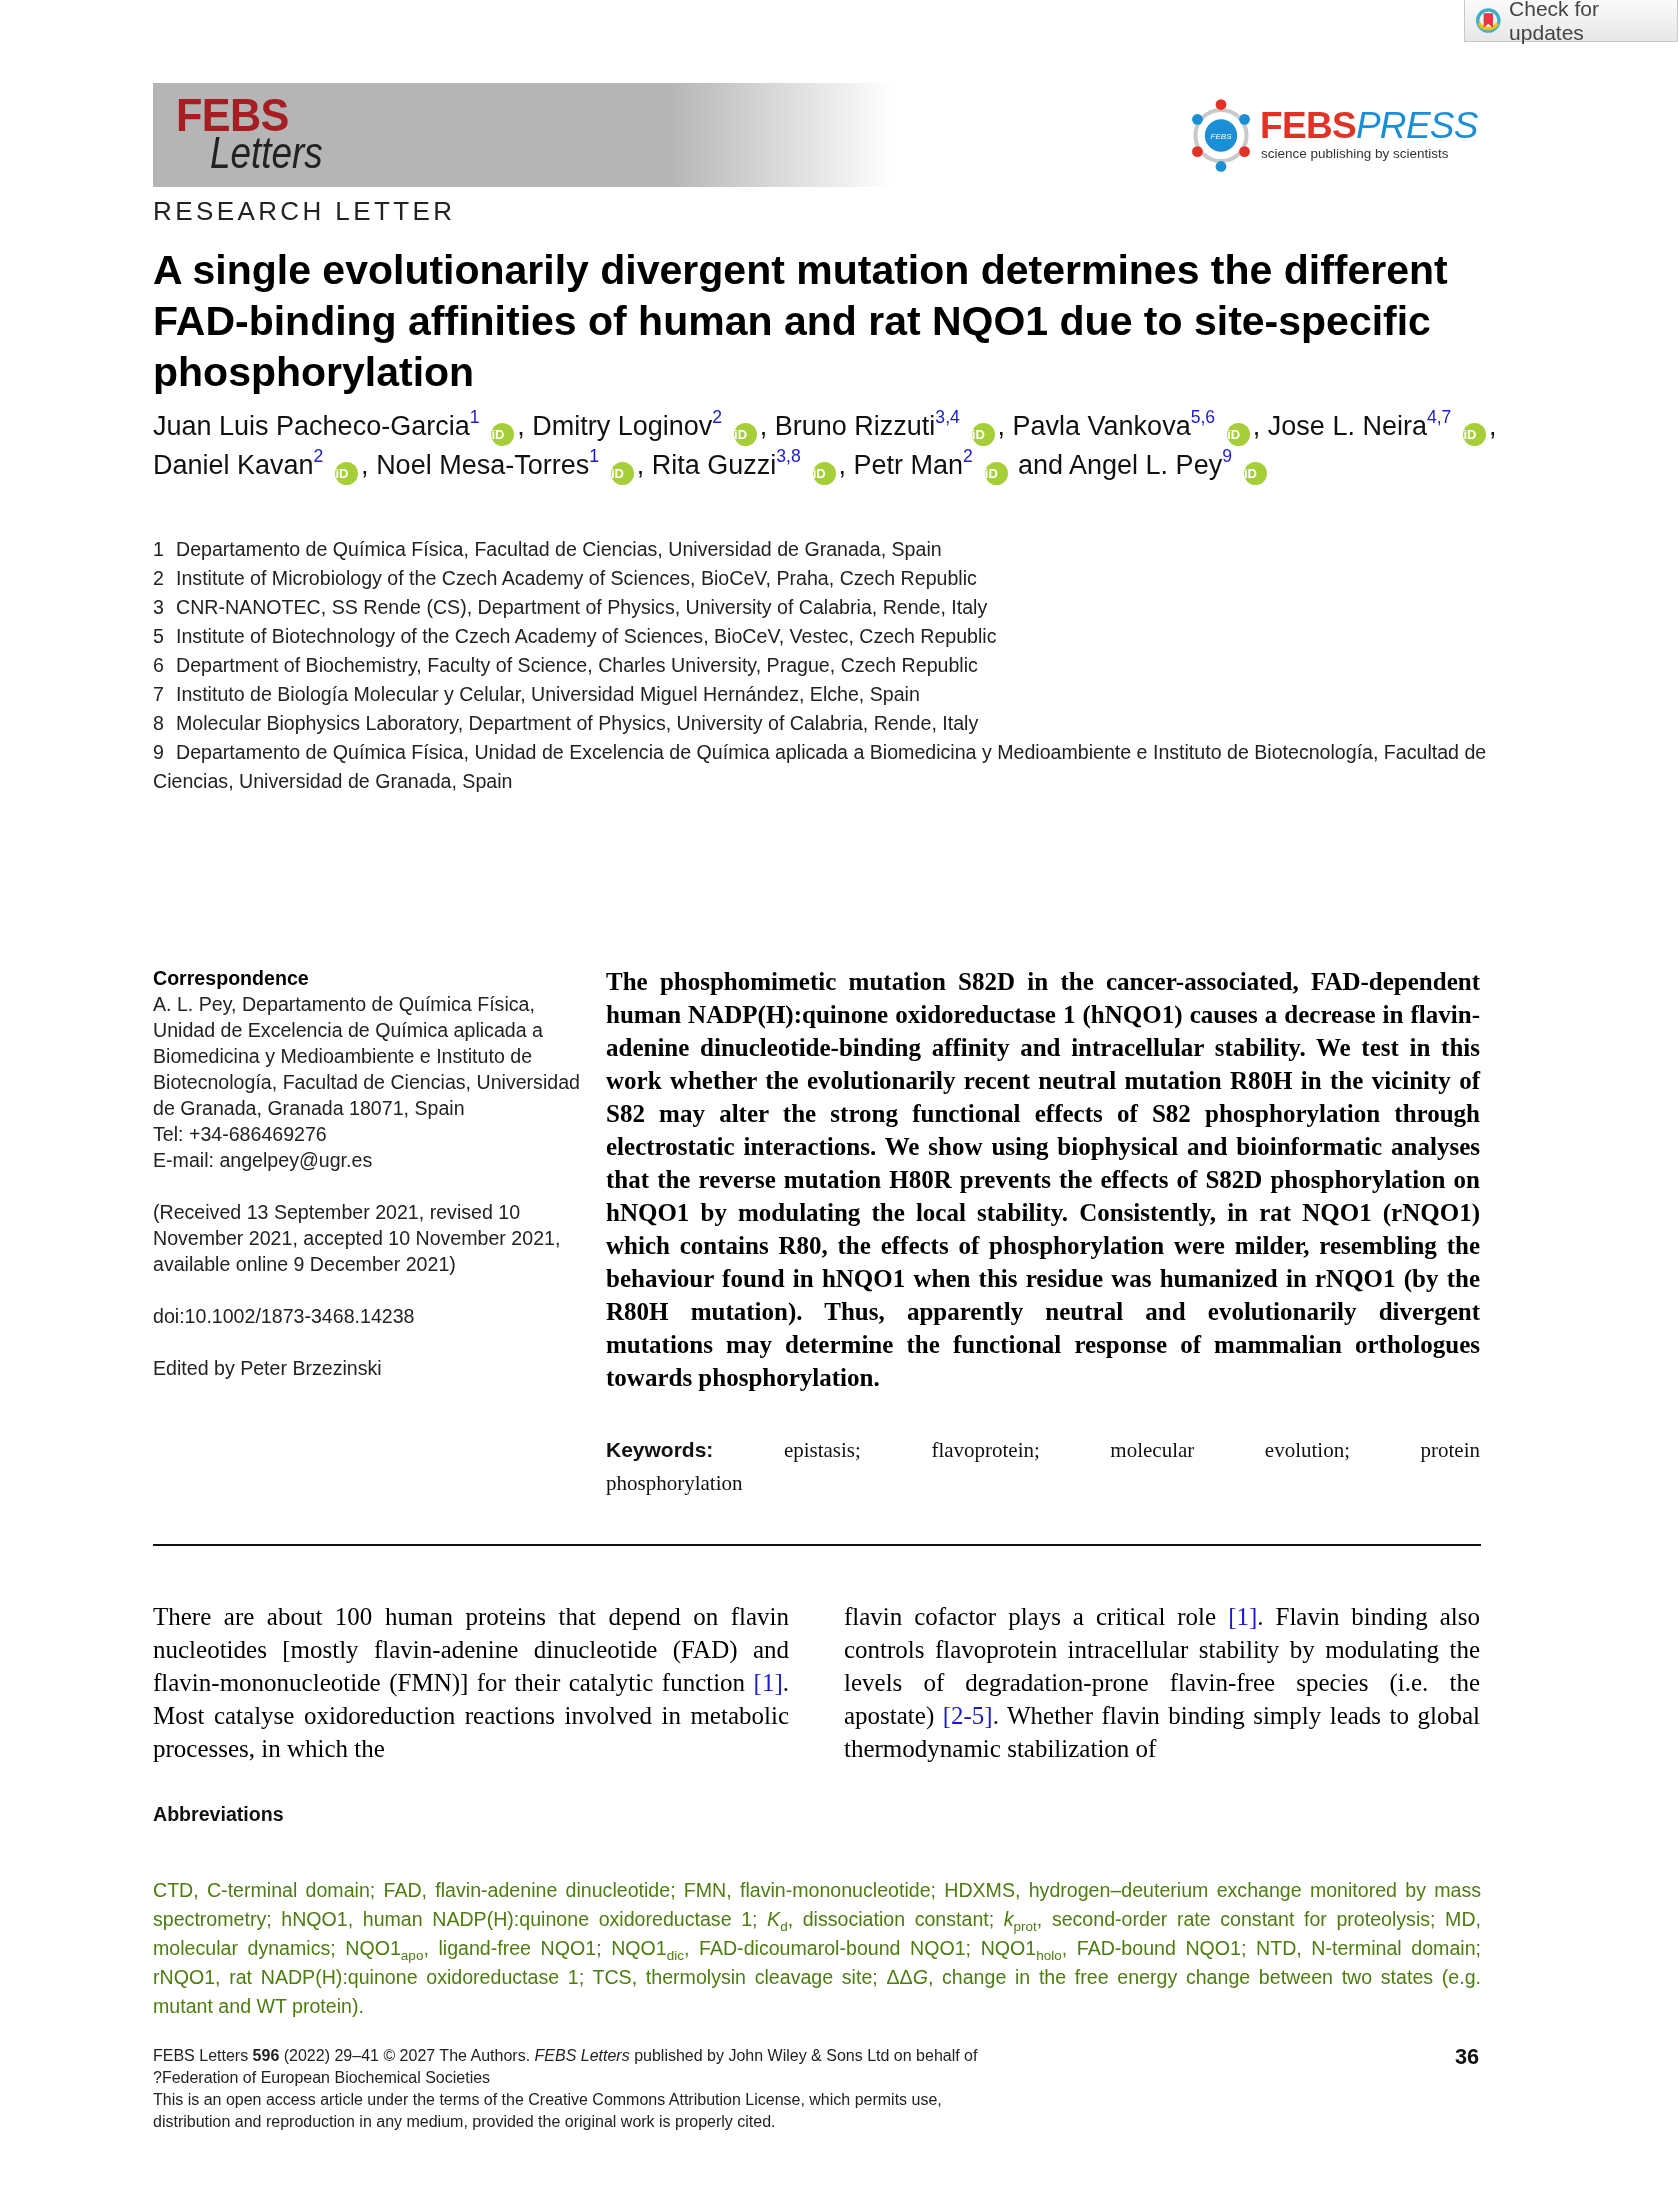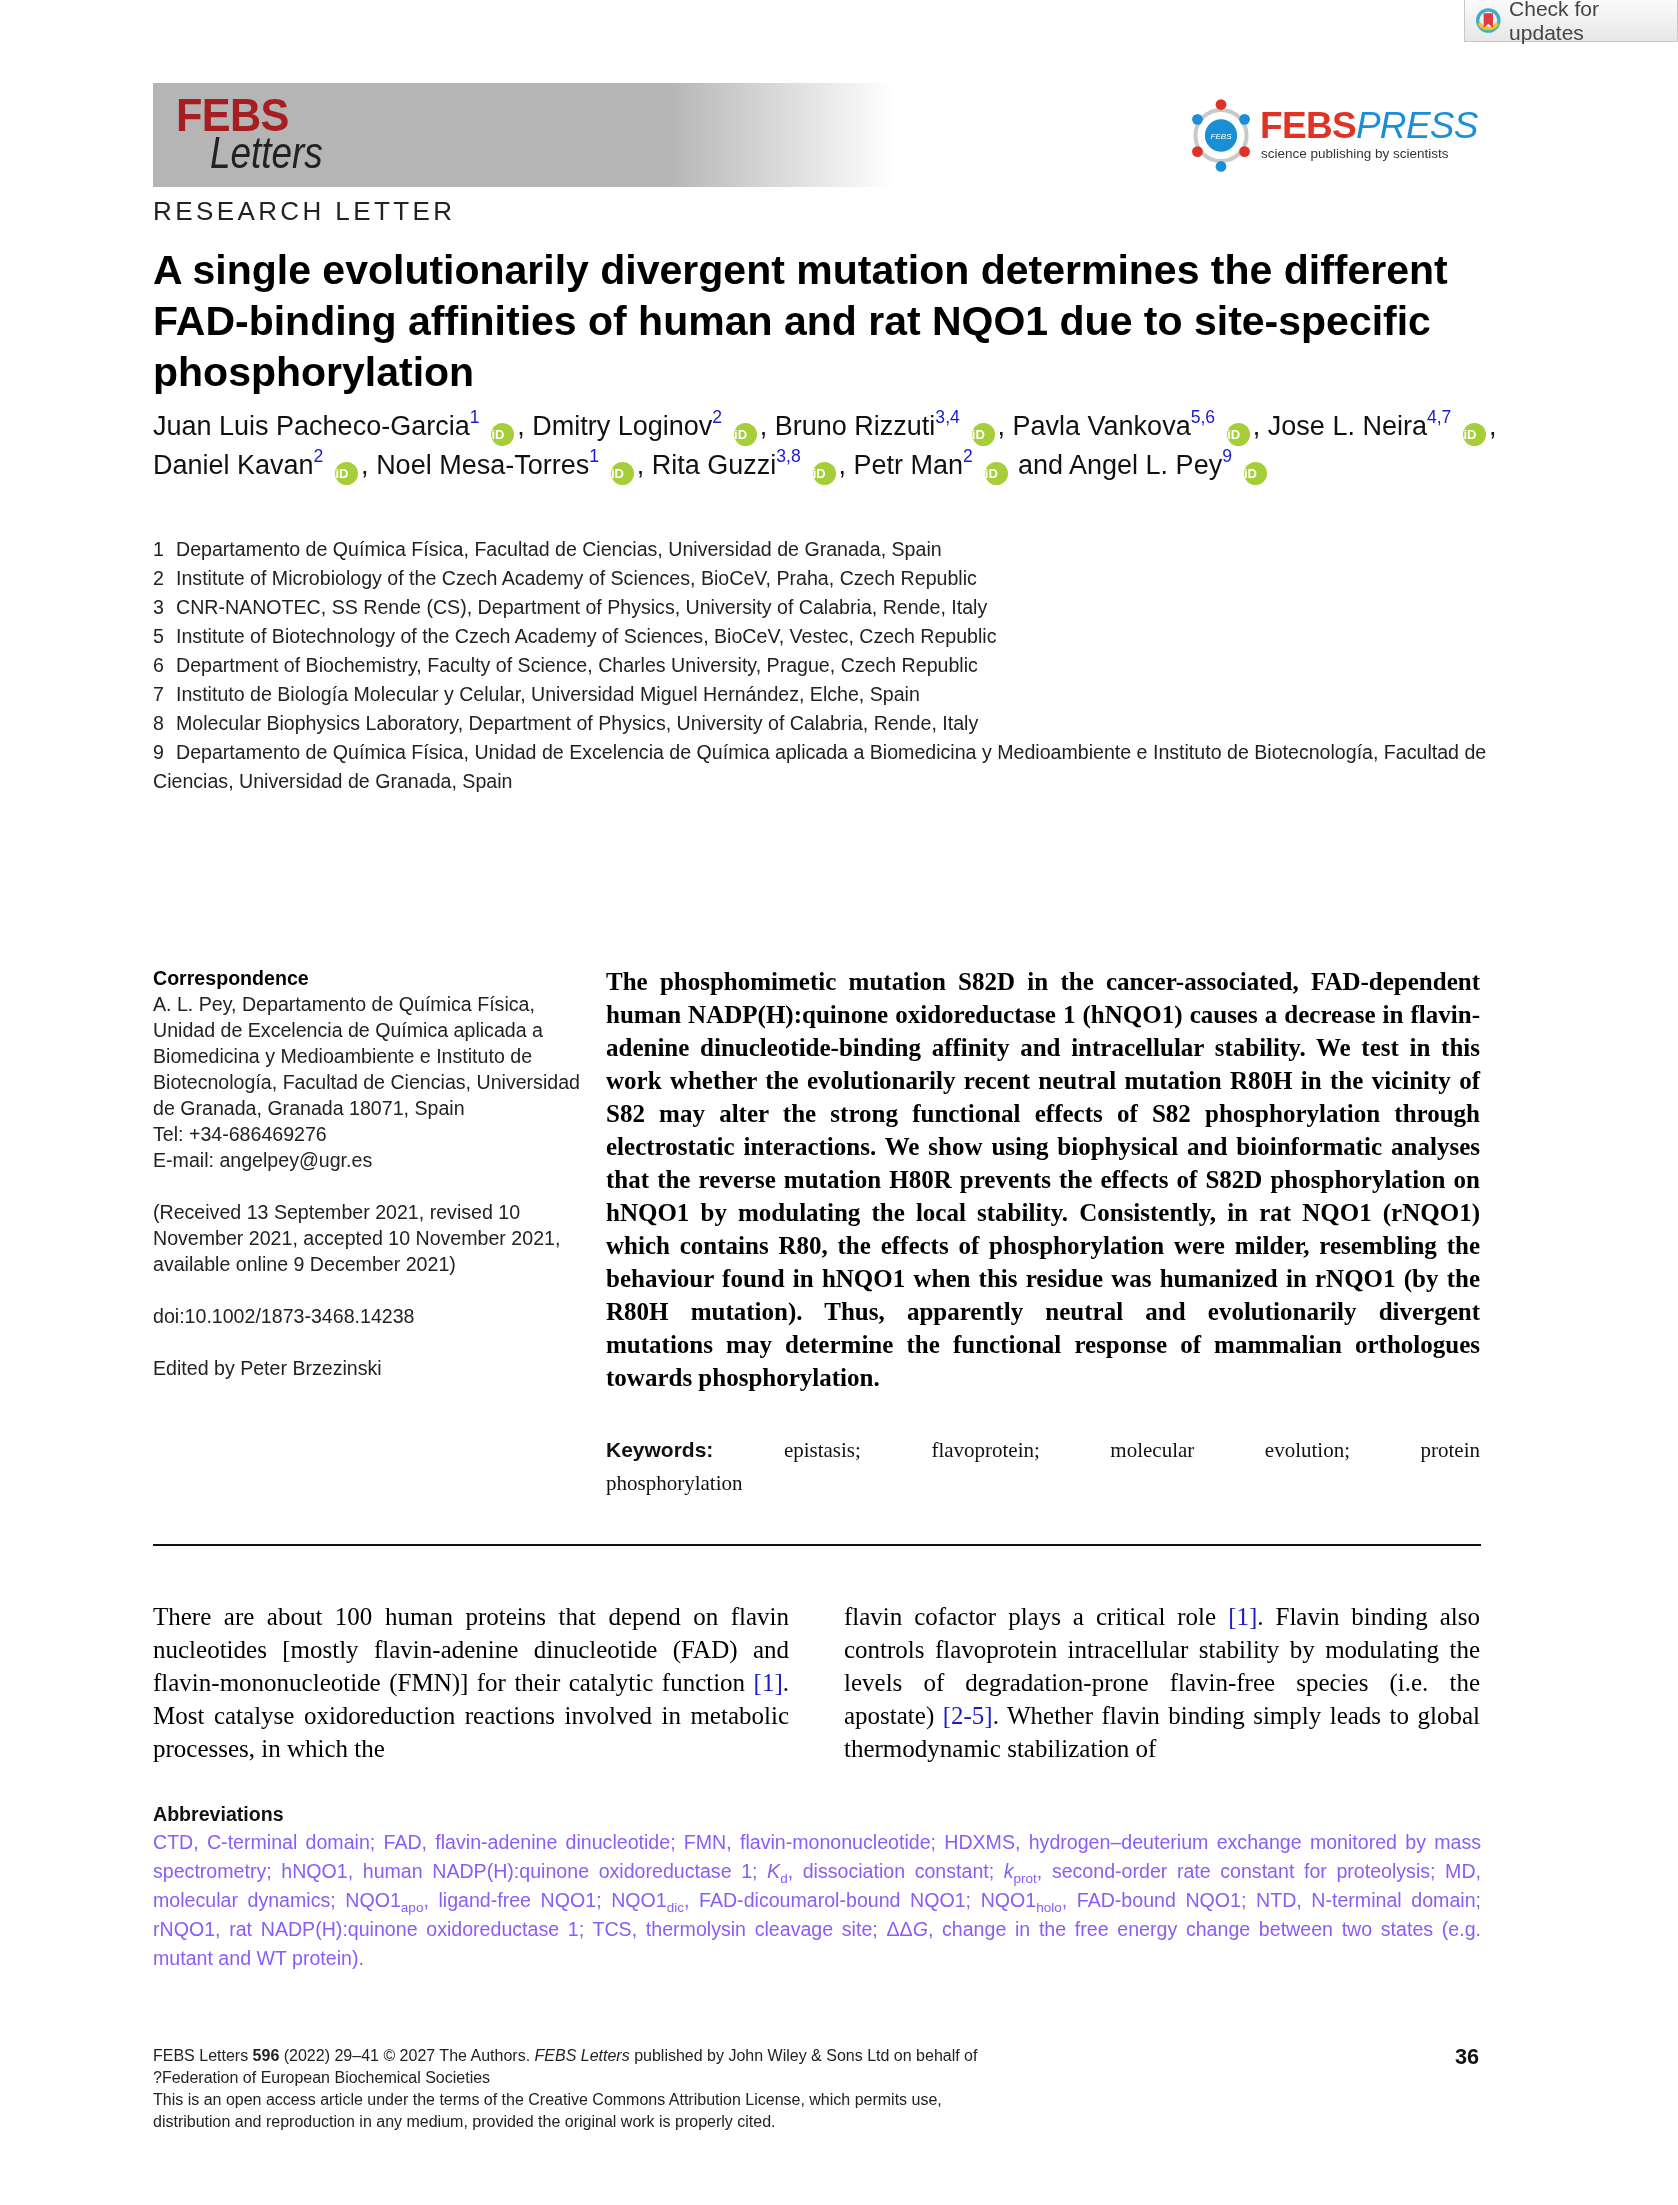--- a/index.html
+++ b/index.html
@@ -41,21 +41,21 @@
   .keywords .k { font-family:"Liberation Sans", sans-serif; font-weight:bold; word-spacing:0; }
 
   .rule { left:153px; top:1544px; width:1328px; height:2px; background:#111; }
 
   .col { top:1600px; width:636px; font-family:"Liberation Serif", serif; font-size:25px; line-height:33px; text-align:justify; color:#000; }
   .col.l { left:153px; }
   .col.r { left:844px; }
   .ref { color:#1a1acc; }
 
   .abbr-h { left:153px; top:1803px; font-size:19.6px; font-weight:bold; }
-  .abbr { left:153px; top:1828px; width:1328px; font-size:19.6px; line-height:29px; text-align:justify; color:#8b5cf6; }
+  .abbr { left:153px; top:1876px; width:1328px; font-size:19.6px; line-height:29px; text-align:justify; color:#4d7c0f; }
   .abbr sub { font-size:13.5px; line-height:0; }
 
   .footer { left:153px; top:2045px; width:1015px; font-size:16px; line-height:22px; color:#222; }
   .pagenum { left:1455px; top:2044px; font-size:21.7px; font-weight:bold; }
 </style>
 </head>
 <body>
 
 <div class="abs cfu">
   <svg class="cfu-icon" viewBox="0 0 40 40">

